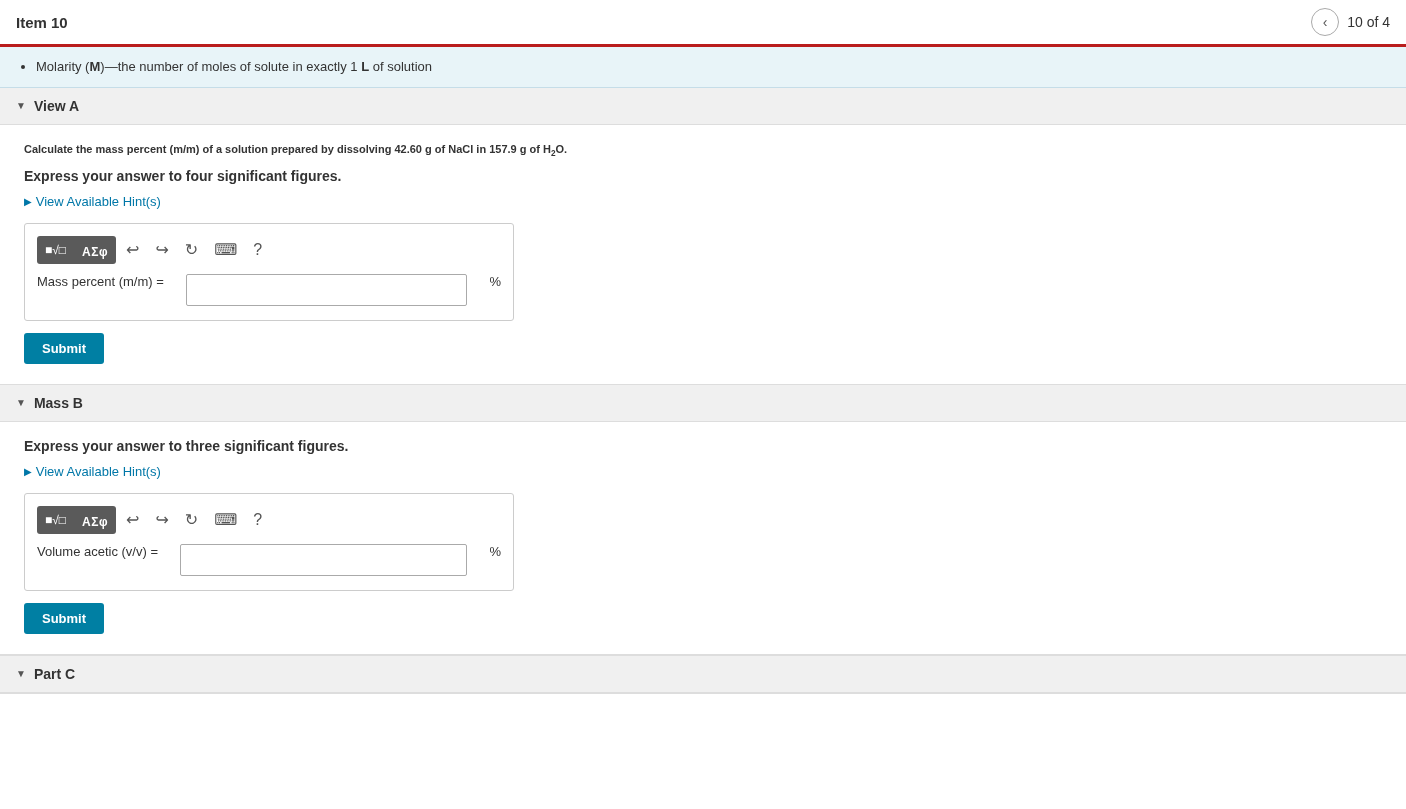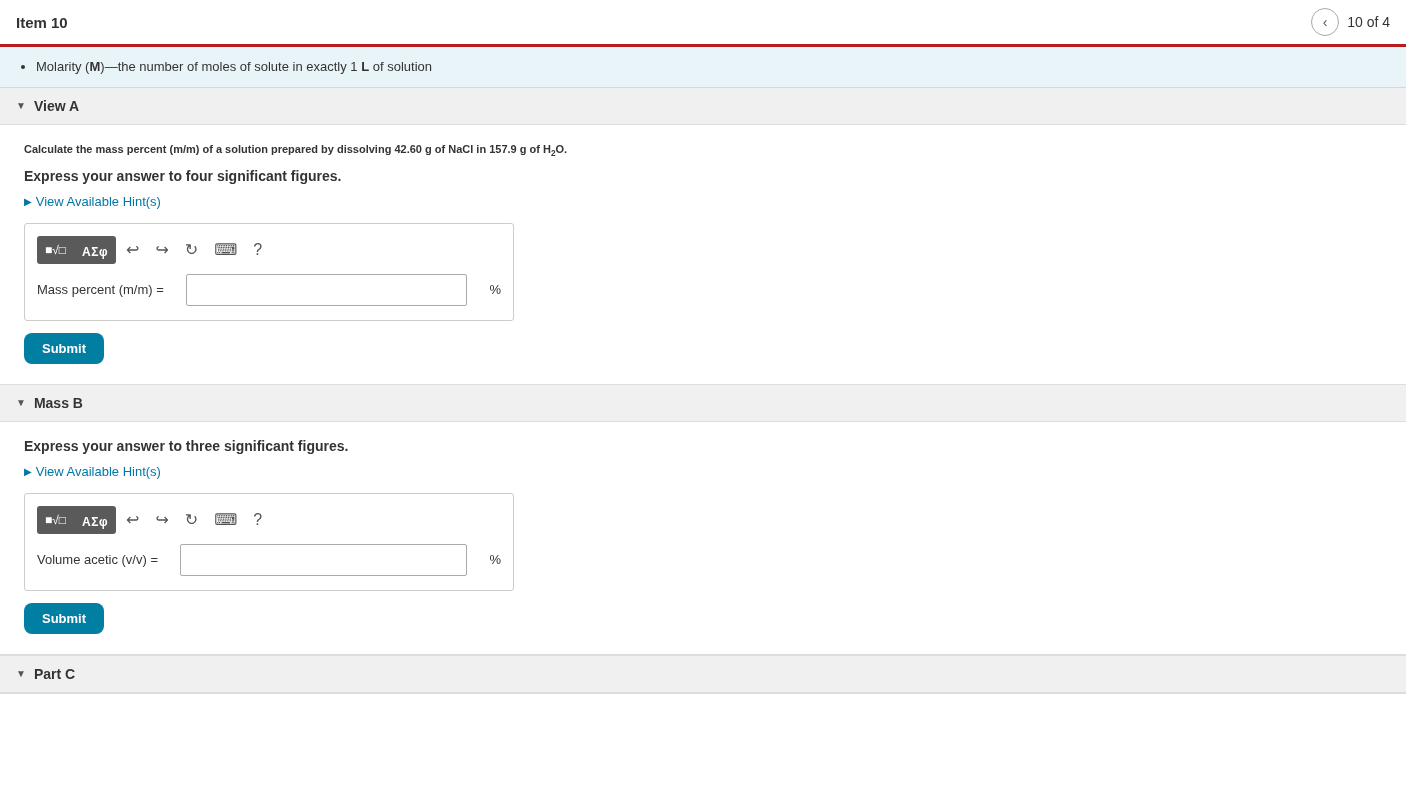--- a/index.html
+++ b/index.html
@@ -156,21 +156,20 @@
       font-size: 16px;
       color: #555;
       padding: 4px 6px;
       display: flex;
       align-items: center;
       justify-content: center;
     }
 
     .input-row {
       display: flex;
-      align-items: center;
       gap: 22px;
     }
     .input-label {
       font-size: 13px;
       color: #333;
       white-space: nowrap;
     }
     .answer-input {
       flex: 1;
       height: 32px;
@@ -183,21 +182,21 @@
     .unit-label {
       font-size: 13px;
       color: #333;
     }
 
     
     .submit-btn {
       background: #007fa3;
       color: #fff;
       border: none;
-      border-radius: 8px;
+      border-radius: 3px;
       padding: 8px 18px;
       font-size: 13px;
       font-weight: bold;
       cursor: pointer;
     }
     sub { font-size: 0.75em; }
 
     .part-c-header {
       background: #f0f0f0;
       border-top: 1px solid #ddd;

